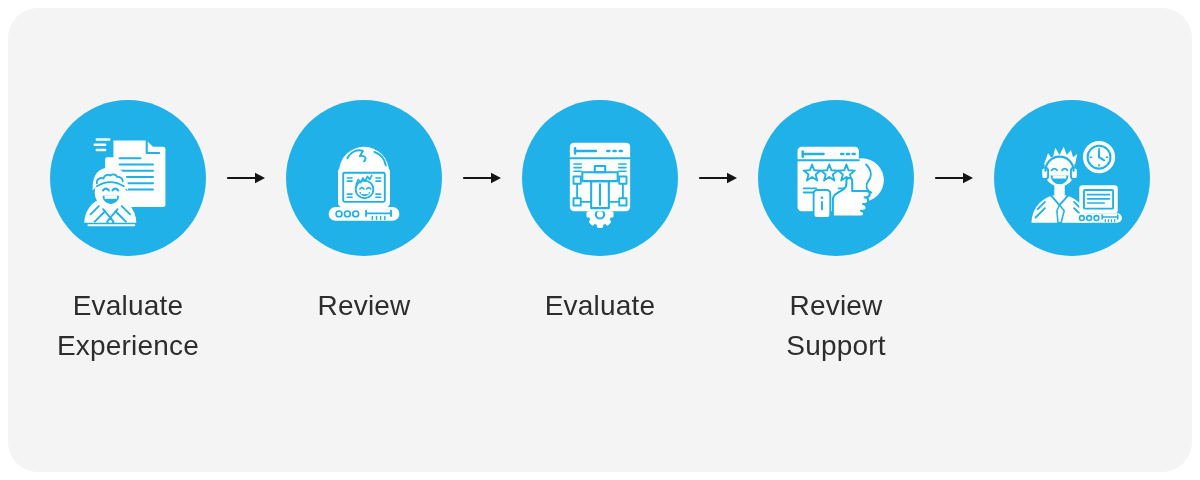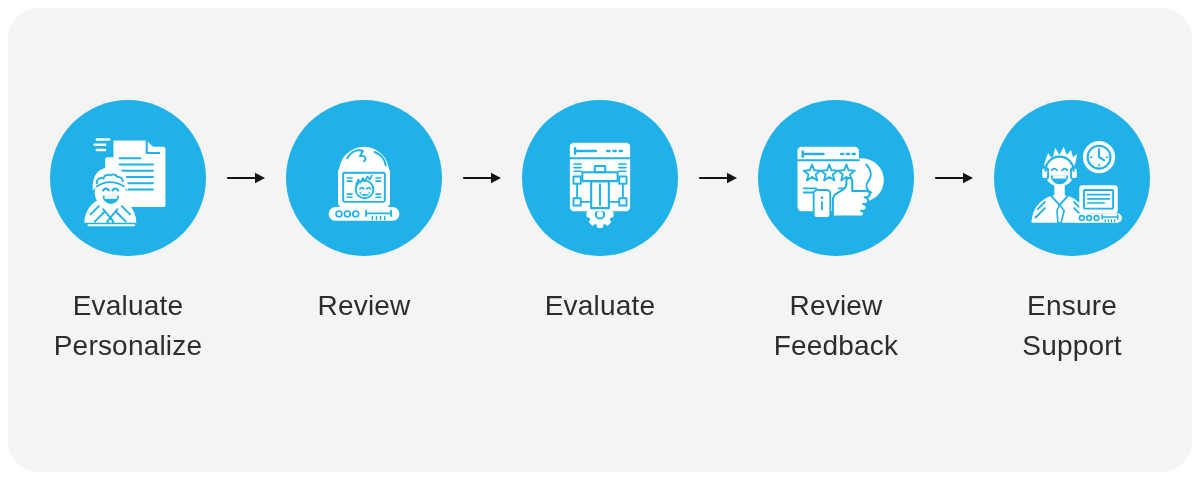--- a/index.html
+++ b/index.html
@@ -89,21 +89,21 @@
           <g class="sa" stroke-width="1.8">
             <path d="M26 80 l7 8 7 -8"></path>
             <path d="M33 88 l3 4 -3 5 -3 -5 Z"></path>
             <path d="M14 85 l8 -8 M18 92 l10 -10 M52 85 l-8 -8 M48 92 l-10 -10"></path>
           </g>
           <path class="sw" stroke-width="2" d="M12 95.5 H56"></path>
         </svg>
       </div>
       <div class="label">
         <span>Evaluate</span>
-        <span>Personalize</span>
+        <span>Experience</span>
       </div>
     </div>
 
     <div class="arrow">
       <svg width="40" height="16" viewBox="0 0 40 16">
         <line class="arrow-line" x1="2" y1="8" x2="30" y2="8" stroke-width="2.2" stroke-linecap="round"></line>
         <polygon class="arrow-head" points="29,2.8 39,8 29,13.2"></polygon>
       </svg>
     </div>
 
@@ -230,21 +230,21 @@
             <path d="M19 60 h12 M19 64 h12 M52.5 60 h12 M52.5 64 h12"></path>
           </g>
           <rect class="fwsa" stroke-width="1.8" x="28.5" y="61.5" width="16" height="27" rx="3.5"></rect>
           <circle class="fa" cx="36.5" cy="69" r="1.3"></circle>
           <path class="sa" stroke-width="1.8" d="M36.5 73 V80"></path>
           <path class="fwsa" stroke-width="2" d="M47 87 V71 Q47 67 50.5 65 L57 61 Q60 59 60 55.5 V53 Q60 50 62.8 50 Q65.6 50 65.6 53.2 V62.5 H79 Q82.5 62.5 82.5 65.5 Q82.5 68.5 79 68.5 H77.5 Q81 69 81 72 Q81 75 77.5 75 H76 Q79.5 75.5 79.5 78.5 Q79.5 81.5 76 81.5 H74 Q77 82 77 84.5 Q77 87 73.5 87 Z"></path>
         </svg>
       </div>
       <div class="label">
         <span>Review</span>
-        <span>Feedback</span>
+        <span>Support</span>
       </div>
     </div>
 
     <div class="arrow">
       <svg width="40" height="16" viewBox="0 0 40 16">
         <line class="arrow-line" x1="2" y1="8" x2="30" y2="8" stroke-width="2.2" stroke-linecap="round"></line>
         <polygon class="arrow-head" points="29,2.8 39,8 29,13.2"></polygon>
       </svg>
     </div>
 
@@ -288,20 +288,16 @@
             <circle cx="59.5" cy="88.5" r="2.3"></circle>
               <circle cx="66.5" cy="88.5" r="2.3"></circle>
               <circle cx="73.5" cy="88.5" r="2.3"></circle>
             <path d="M79 87.5 H94 M79 85.5 V89.5 M94 85.5 V89.5"></path>
           </g>
           <g class="sa" stroke-width="1.2">
             <path d="M82 90 V92 M85 90 V92 M88 90 V92 M91 90 V92"></path>
           </g>
         </svg>
       </div>
-      <div class="label">
-        <span>Ensure</span>
-        <span>Support</span>
-      </div>
     </div>
 
   </div>
 </div>
 
 </body></html>

